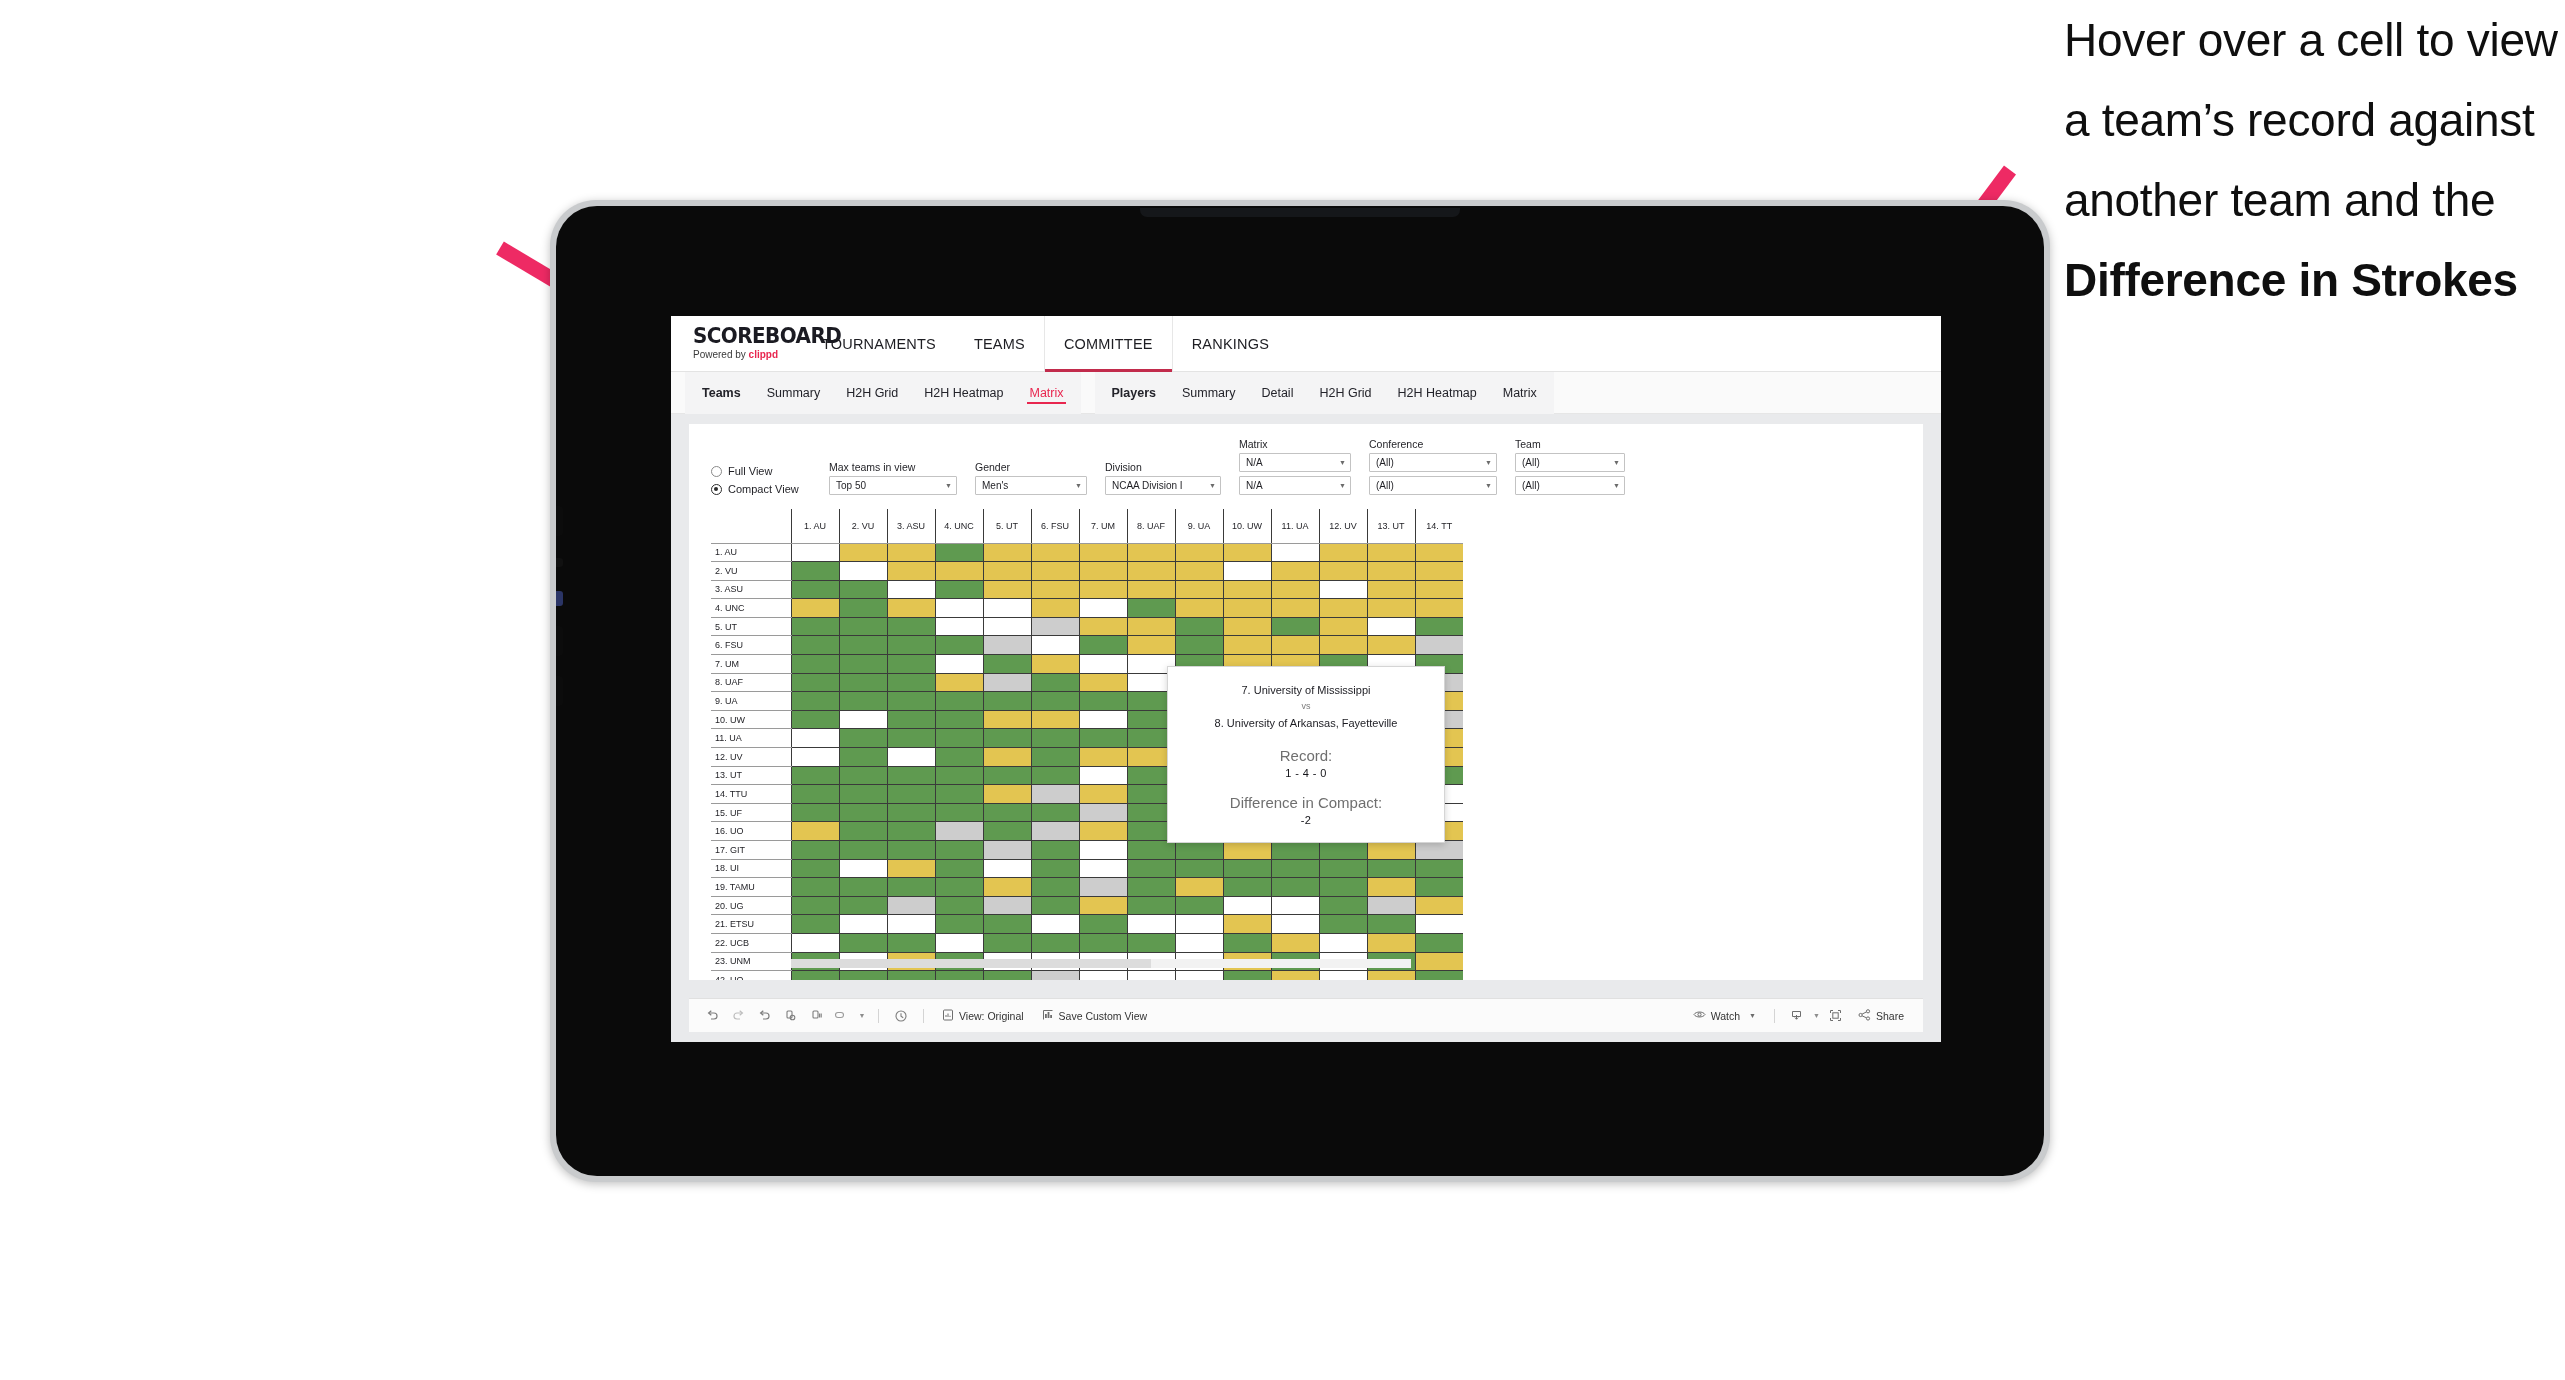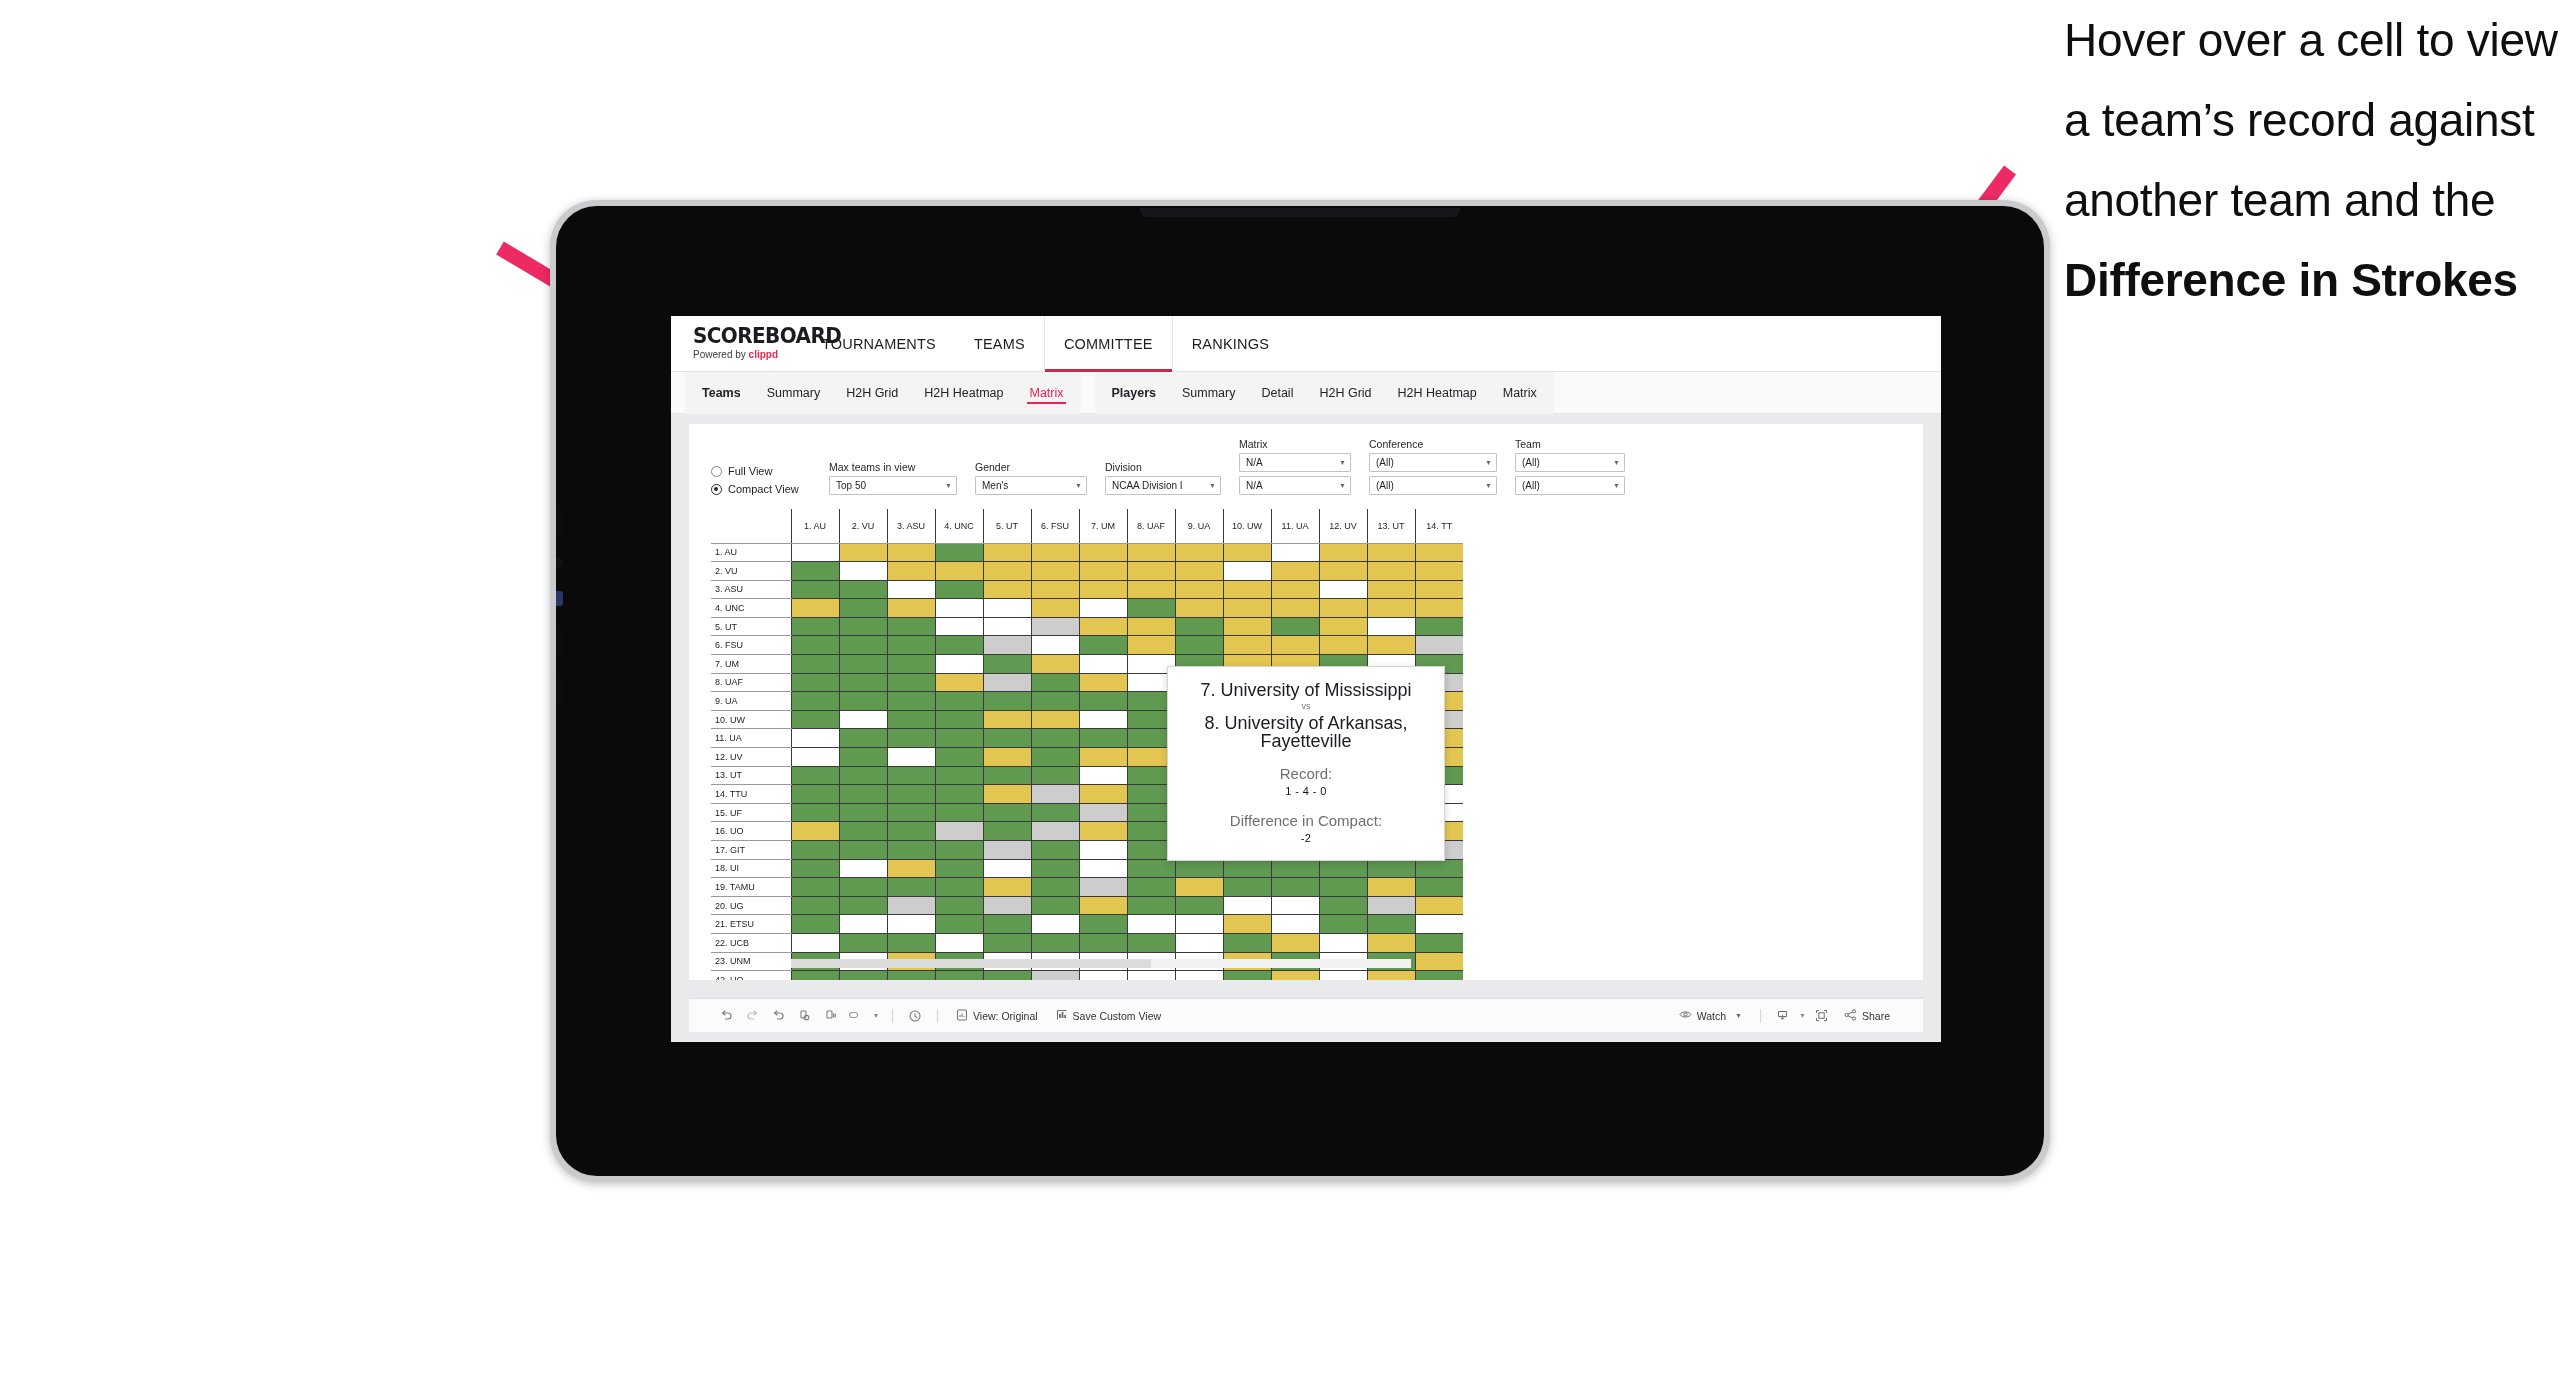--- a/index.html
+++ b/index.html
@@ -171,30 +171,30 @@
   }
   #hscroll-thumb { width: 58%; height:100%; background:#dcdcdc; }
 
   
   #tooltip {
     position:absolute; left: 478px; top: 242px; width: 278px;
     background:#fff; border:1px solid #d5d5d5;
     box-shadow: 0 2px 7px rgba(0,0,0,.18);
     padding: 14px 10px 16px 10px; text-align:center; z-index: 20;
   }
-  .tt-team { font-size: 18px; color:#1c1c22; line-height:18px; }
+  .tt-team { font-size: 11px; color:#1c1c22; line-height:18px; }
   .tt-vs   { font-size: 9px; color:#7c7c7c; line-height:15px; }
   .tt-lab  { font-size: 15px; color:#6f6f6f; margin-top: 15px; }
   .tt-val  { font-size: 11px; color:#141419; margin-top:3px; letter-spacing:.4px; }
 
   
   #toolbar {
     position:absolute; left: 18px; right: 18px; bottom: 10px; height: 34px;
     background:#fbfbfb; border-top:1px solid #e0e0e0;
-    display:flex; align-items:center; padding: 0 24px; gap: 0px;
+    display:flex; align-items:center; padding: 0 10px; gap: 0px;
     font-size: 10.5px; color:#3b3b3b;
   }
   .tb-ico { width: 26px; height:34px; display:flex; align-items:center; justify-content:center; color:#777; cursor:pointer; }
   .tb-ico svg { display:block; }
   .tb-sep { width:1px; height:14px; background:#d4d4d4; margin: 0 9px; }
   .tb-item { display:flex; align-items:center; gap:5px; padding: 0 9px; cursor:pointer; color:#333; white-space:nowrap; }
   .tb-spacer { flex: 1; }
 </style>
 </head>
 <body>

